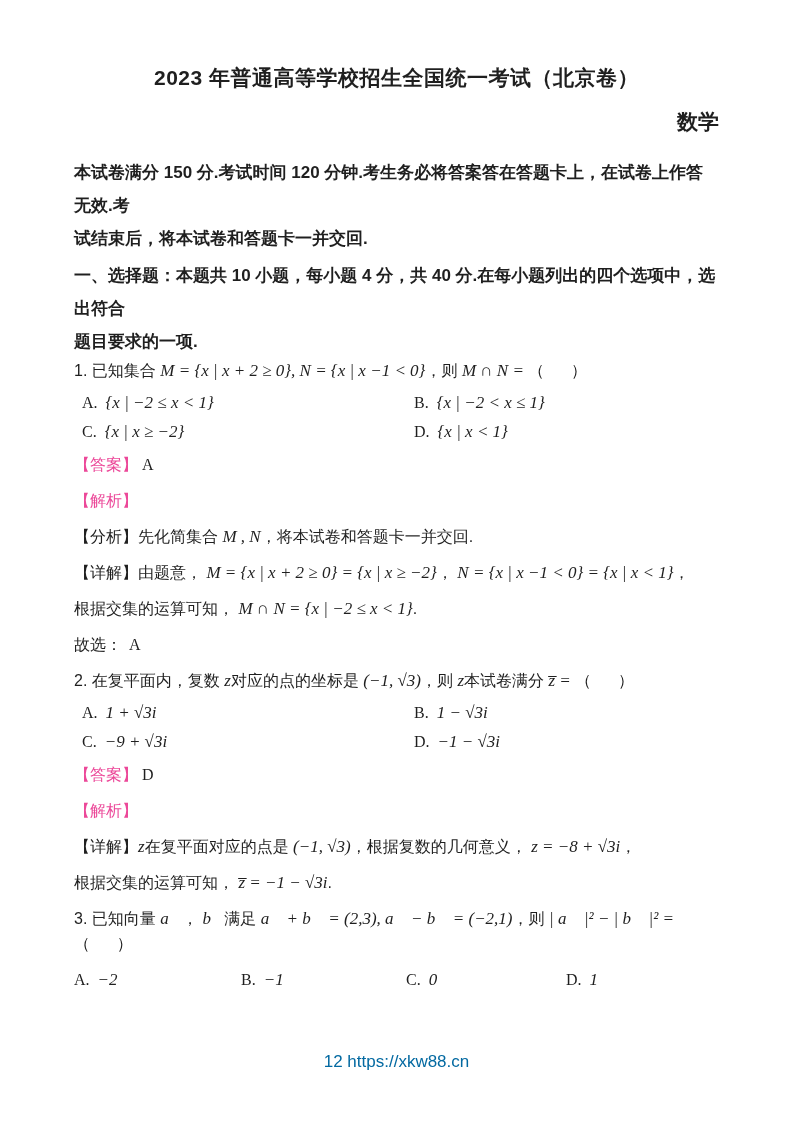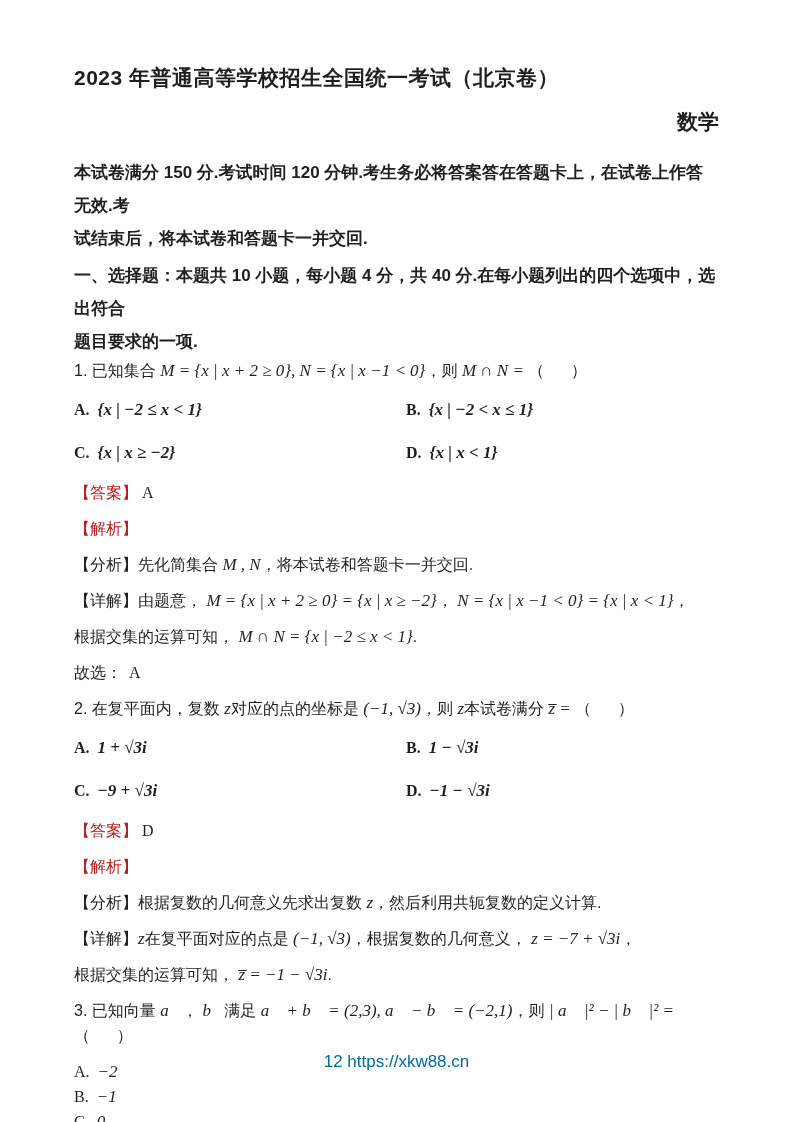--- a/index.html
+++ b/index.html
@@ -2,36 +2,36 @@
 <html><head>
 <meta charset="utf-8">
 <style>
   html,body{margin:0;padding:0;background:#ffffff;}
   .page{
     width:793px;height:1122px;position:relative;background:#ffffff;
     color:#1f1f1f;font-family:"Liberation Sans","DejaVu Sans",sans-serif;
     overflow:hidden;box-sizing:border-box;
   }
   .content{padding:64px 74px 0 74px;}
-  .doc-title{font-size:21px;font-weight:700;margin:0 0 16px 0;letter-spacing:.5px;}
+  .doc-title{font-size:21px;font-weight:700;text-align:center;margin:0 0 16px 0;letter-spacing:.5px;}
   .doc-subtitle{font-size:21px;font-weight:700;text-align:right;margin:0 0 20px 0;}
   .intro,.sec{font-size:17px;font-weight:700;line-height:33px;margin:0;}
   .sec{margin-top:4px;}
   .line{font-size:16px;line-height:25px;margin:0 0 11px 0;}
   .qstem{}
   .math{font-family:"Liberation Serif","DejaVu Serif",serif;font-style:italic;font-size:17px;}
   .paren{white-space:pre;}
-  .opts2{display:flex;font-size:16px;line-height:32px;margin:0 0 11px 0;font-weight:bold;}
+  .opts2{display:flex;font-size:16px;line-height:18px;margin:0 0 11px 8px;}
   .opts2 .col1{width:332px;}
-  .opts4{display:flex;font-size:16px;line-height:25px;margin:0 0 11px 0;flex-direction:column;}
+  .opts4{display:flex;font-size:16px;line-height:25px;margin:0 0 11px 0;}
   .opts4 .c1{width:167px;}
   .opts4 .c2{width:165px;}
   .opts4 .c3{width:160px;}
   .opt-label{font-family:"Liberation Serif","DejaVu Serif",serif;margin-right:8px;}
-  .accent{color:#b91c1c;margin-top:28px;}
+  .accent{color:#ec4899;margin-top:28px;}
   .ansletter{font-family:"Liberation Serif","DejaVu Serif",serif;margin-left:4px;}
   .guxuan-letter{font-family:"Liberation Serif","DejaVu Serif",serif;margin-left:7px;}
   .footer{
     position:absolute;left:0;top:1052px;width:100%;text-align:center;
     color:#8c8c8c;font-size:17px;font-family:"Liberation Sans","DejaVu Sans",sans-serif;
   }
   .footer a{color:#0369a1;text-decoration:none;}
 </style>
 </head>
 <body>
@@ -101,27 +101,23 @@
       <div class="col1"><span class="opt-label">C.</span><span class="math">−9 + √3i</span></div>
       <div><span class="opt-label">D.</span><span class="math">−1 − √3i</span></div>
     </div>
     <div class="line">
       <span class="accent">【答案】</span><span class="ansletter">D</span>
     </div>
     <div class="line">
       <span class="accent">【解析】</span>
     </div>
     <div class="line">
-      <span>【分析】</span><span>根据复数的几何意义先求出复数</span>
-      <span class="math">z</span><span>，然后利用共轭复数的定义计算.</span>
-    </div>
-    <div class="line">
       <span>【详解】</span><span class="math">z</span><span>在复平面对应的点是</span>
       <span class="math">(−1, √3)</span><span>，根据复数的几何意义，</span>
-      <span class="math">z = −7 + √3i</span><span>，</span>
+      <span class="math">z = −8 + √3i</span><span>，</span>
     </div>
     <div class="line">
       <span>根据交集的运算可知，</span>
       <span class="math">z̅ = −1 − √3i</span><span>.</span>
     </div>
 
     <div class="line qstem">
       <span>3. 已知向量</span>
       <span class="math">a⃗</span><span>，</span>
       <span class="math">b⃗</span><span>满足</span>

